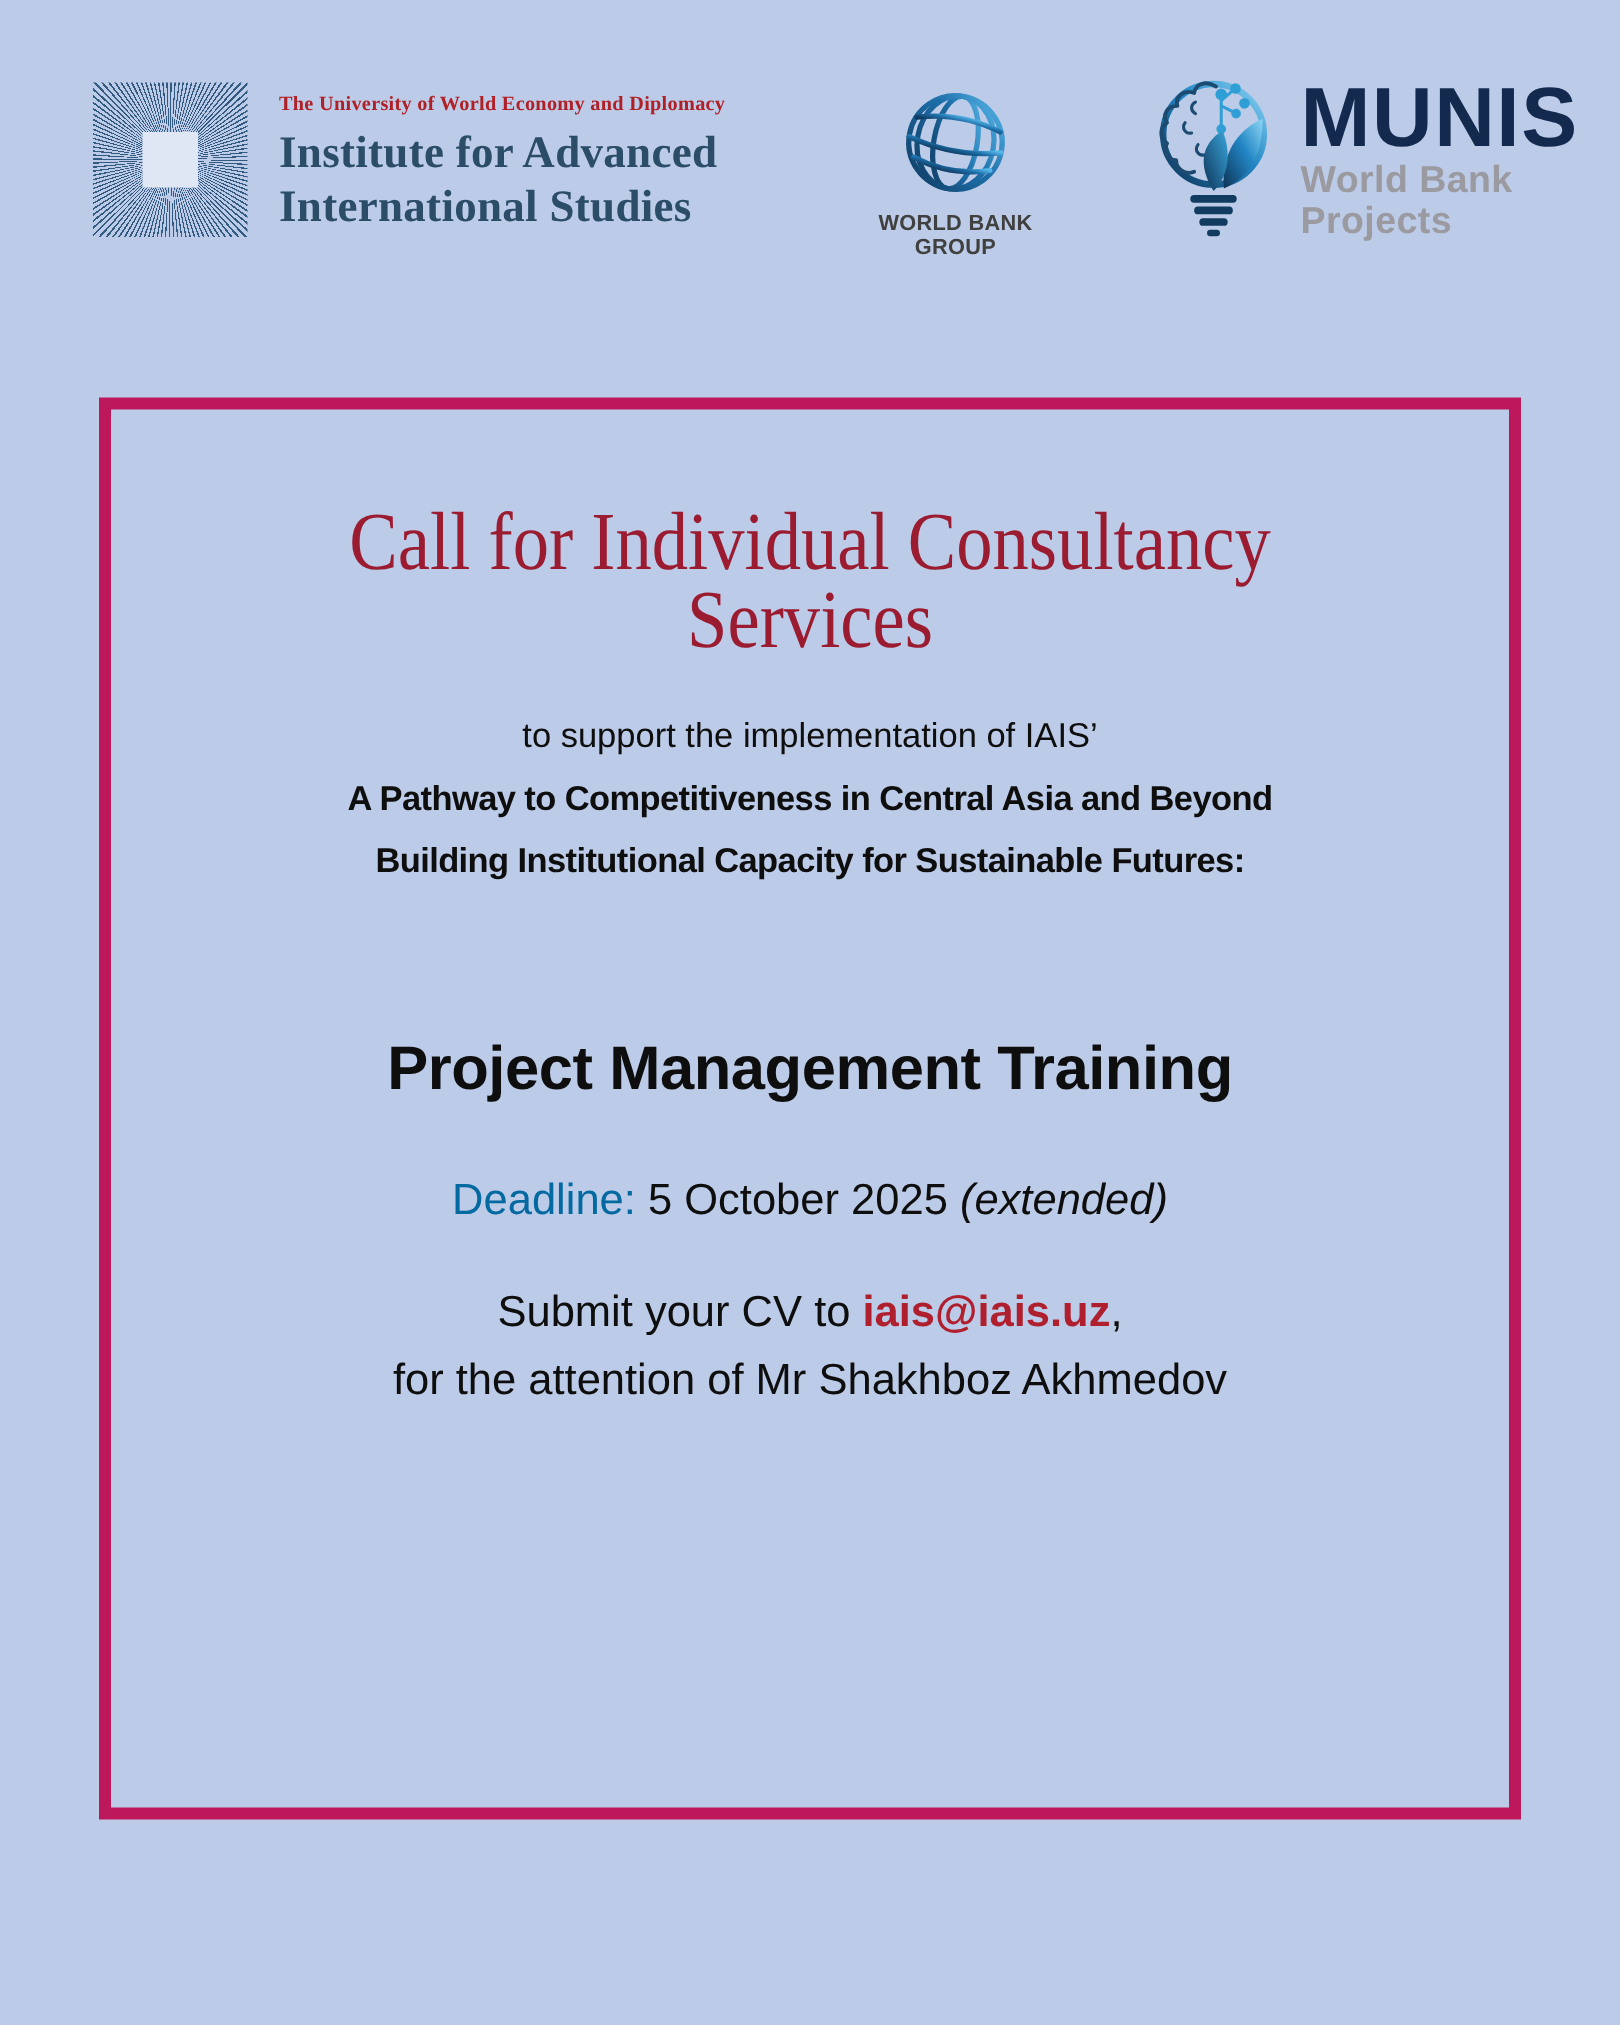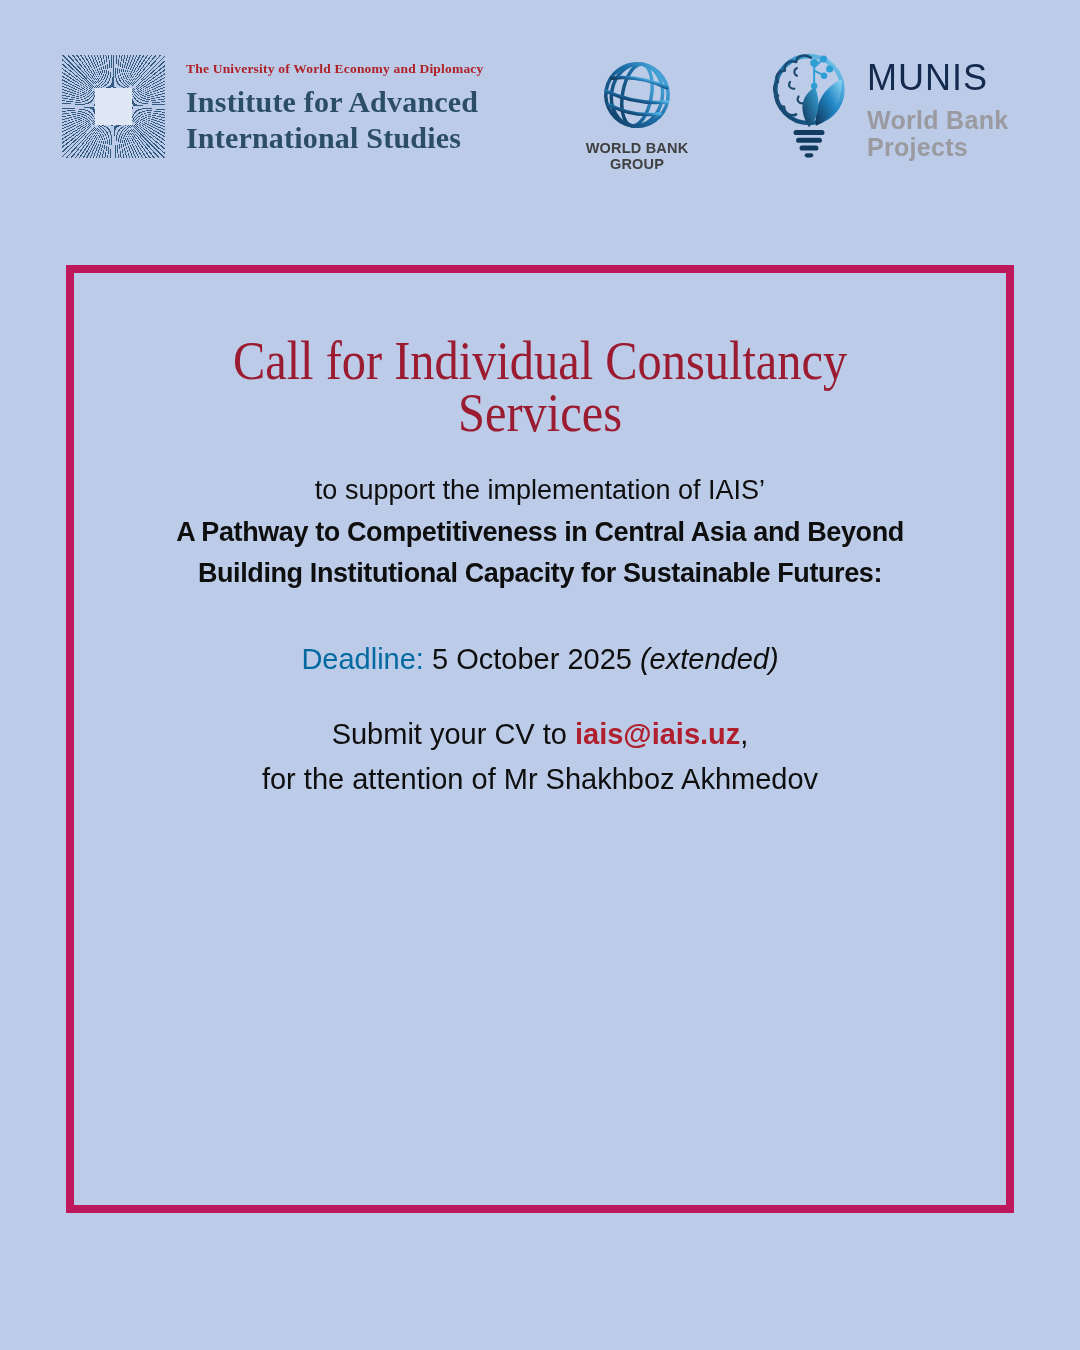--- a/index.html
+++ b/index.html
@@ -30,39 +30,39 @@
     font-family:"Liberation Serif","DejaVu Serif",serif;
     font-weight:bold; font-size:30px; line-height:36px; color:#2b4d68;
     margin-top:7px; letter-spacing:.2px;
   }
 
   .wb-logo { position:absolute; left:563px; top:57px; width:148px; text-align:center; }
   .wb-label { margin-top:3px; font-weight:bold; font-size:14.5px; letter-spacing:.2px; color:#404040; }
 
   .munis-logo { position:absolute; left:766px; top:48px; display:flex; gap:15px; align-items:flex-start; }
   .munis-text { padding-top:9px; }
-  .munis-name { font-weight:normal; font-size:36px; line-height:42px; letter-spacing:1px; color:#14294e; }
+  .munis-name { font-weight:bold; font-size:56px; line-height:42px; letter-spacing:1px; color:#14294e; }
   .munis-sub { margin-top:8px; font-weight:bold; font-size:25px; line-height:27px; color:#9a9aa0; letter-spacing:.3px; }
 
   
   .frame {
     position:absolute; left:66px; top:265px; width:948px; height:948px;
     border:8px solid #be185d;
     display:flex; flex-direction:column; align-items:center; text-align:center;
     color:#0e0e0e;
   }
   .poster-title {
     margin-top:62px;
     font-family:"Liberation Serif","DejaVu Serif",serif;
     font-weight:400;
     font-size:55px; line-height:52px; color:#9b1b31;
     transform:scaleX(.88); transform-origin:50% 0;
     white-space:nowrap;
   }
-  .intro-block { margin-top:31px; font-size:27px; line-height:41.5px; }
+  .intro-block { margin-top:31px; font-size:23px; line-height:41.5px; }
   .intro-block .bold-line { font-weight:bold; letter-spacing:-.4px; }
   .program-title { margin-top:94px; font-weight:bold; font-size:41px; letter-spacing:-.3px; }
   .details-note { margin-top:92px; font-style:italic; font-size:28px; }
   .deadline-line { margin-top:48px; font-size:29px; }
   .deadline-label { color:#0369a1; }
   .deadline-extended { font-weight:normal; font-style:italic; }
   .submit-block { margin-top:36px; font-size:29px; line-height:45px; }
   .submit-email { font-weight:bold; color:#b01f2d; }
 </style>
 </head>
@@ -160,20 +160,21 @@
       <div>Call for Individual Consultancy</div>
       <div>Services</div>
     </h1>
 
     <div class="intro-block">
       <p>to support the implementation of IAIS’</p>
       <p class="bold-line">A Pathway to Competitiveness in Central Asia and Beyond</p>
       <p class="bold-line">Building Institutional Capacity for Sustainable Futures:</p>
     </div>
 
+    <h2 class="program-title">Project Management Training</h2>
 
 
     <p class="deadline-line"><span class="deadline-label">Deadline:</span><span> 5 October 2025 </span><span class="deadline-extended">(extended)</span></p>
 
     <div class="submit-block">
       <p><span>Submit your CV to </span><span class="submit-email">iais@iais.uz</span><span>,</span></p>
       <p>for the attention of Mr Shakhboz Akhmedov</p>
     </div>
 
   </main>

